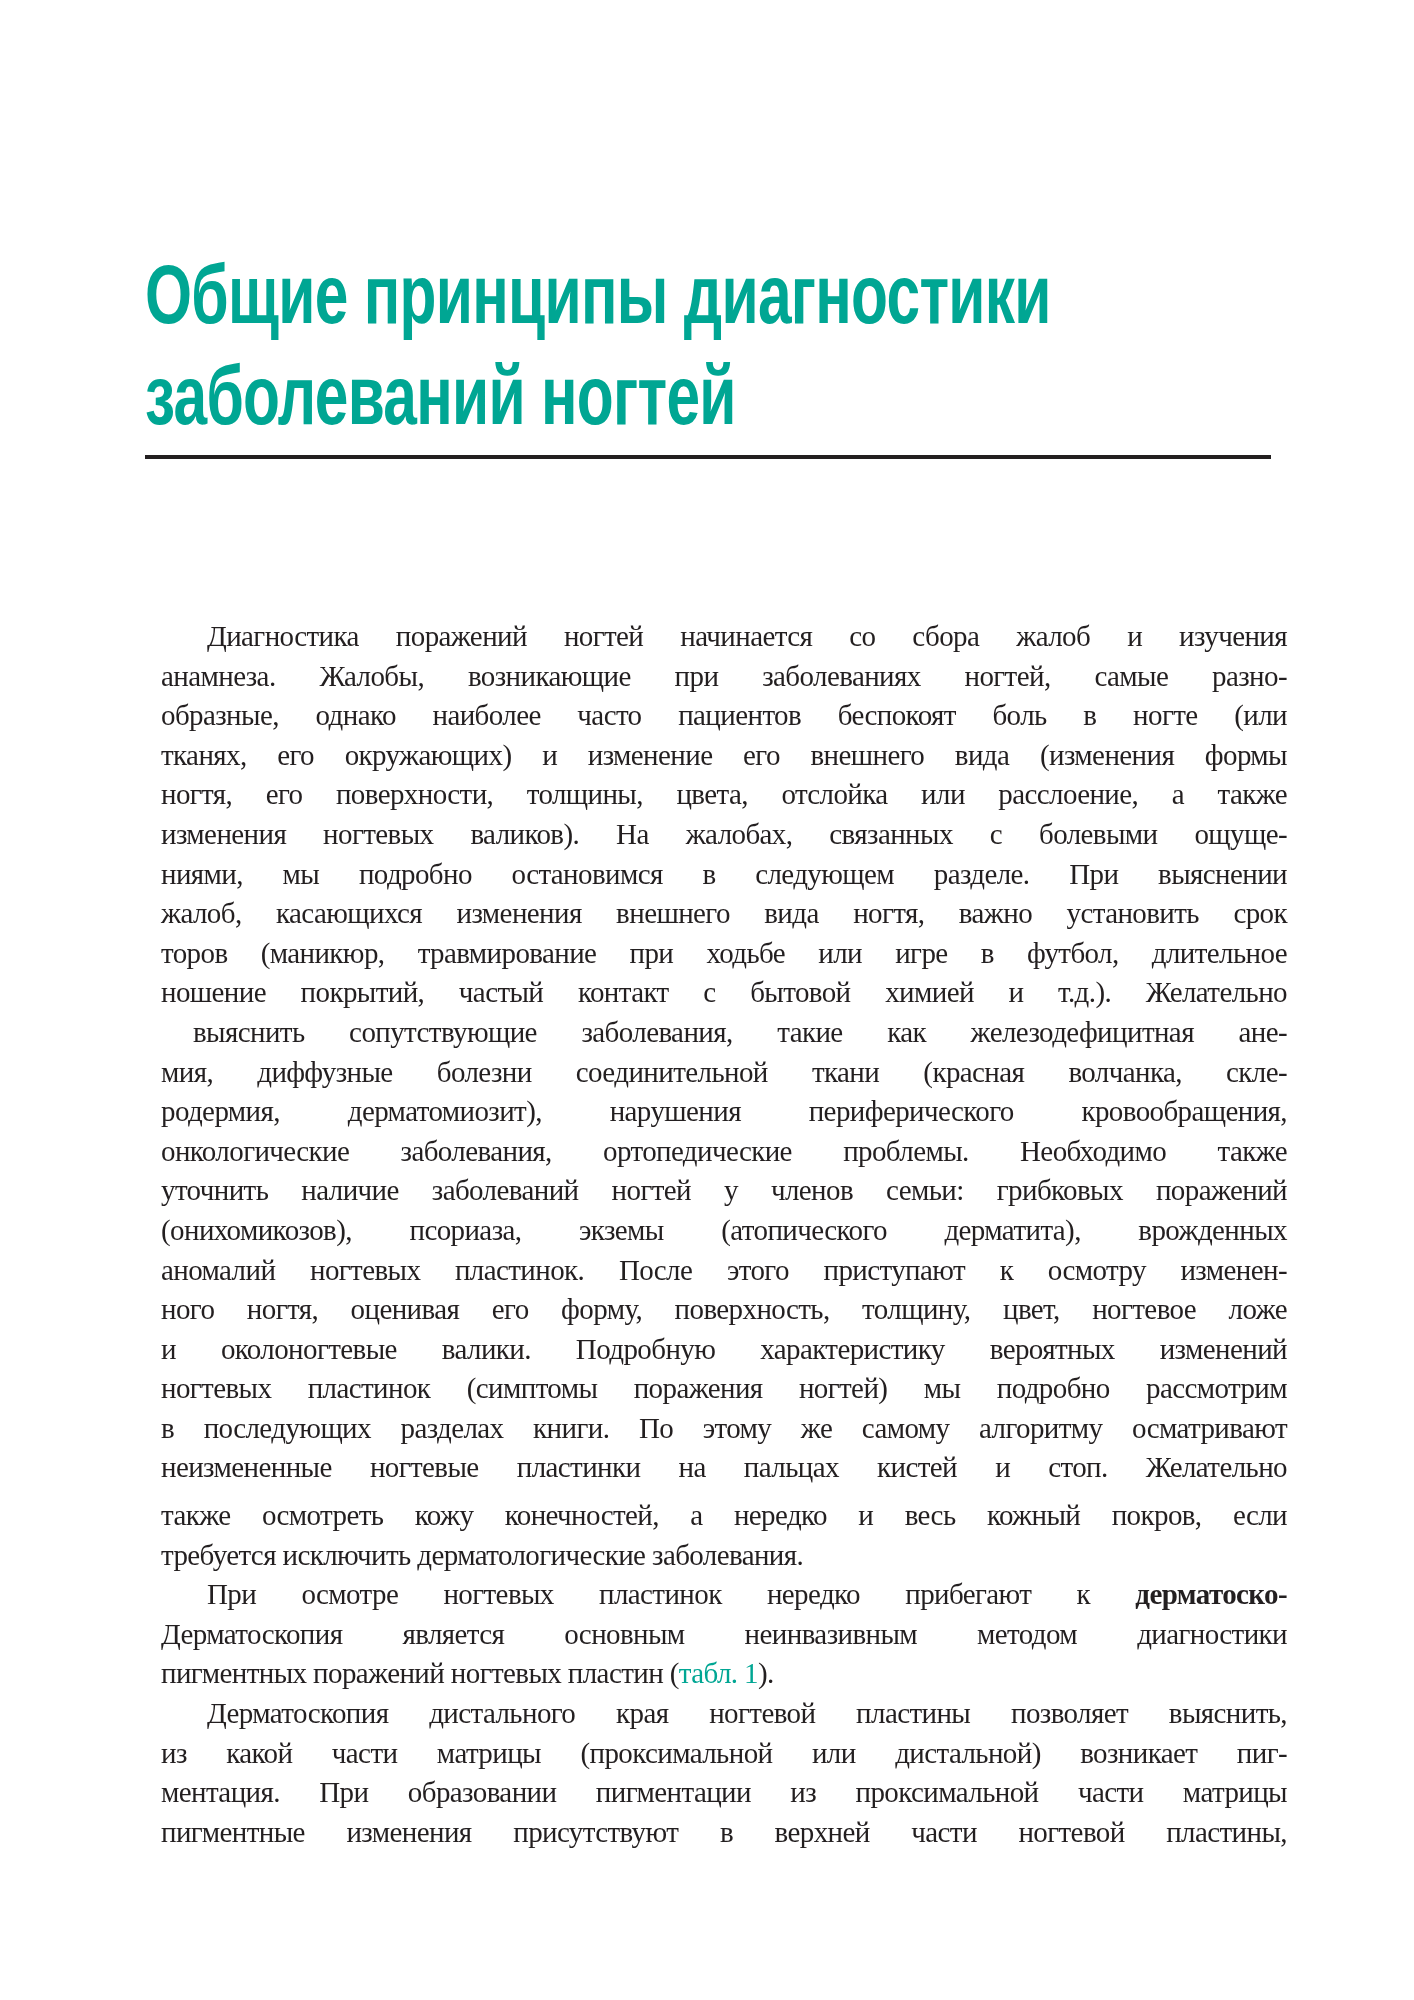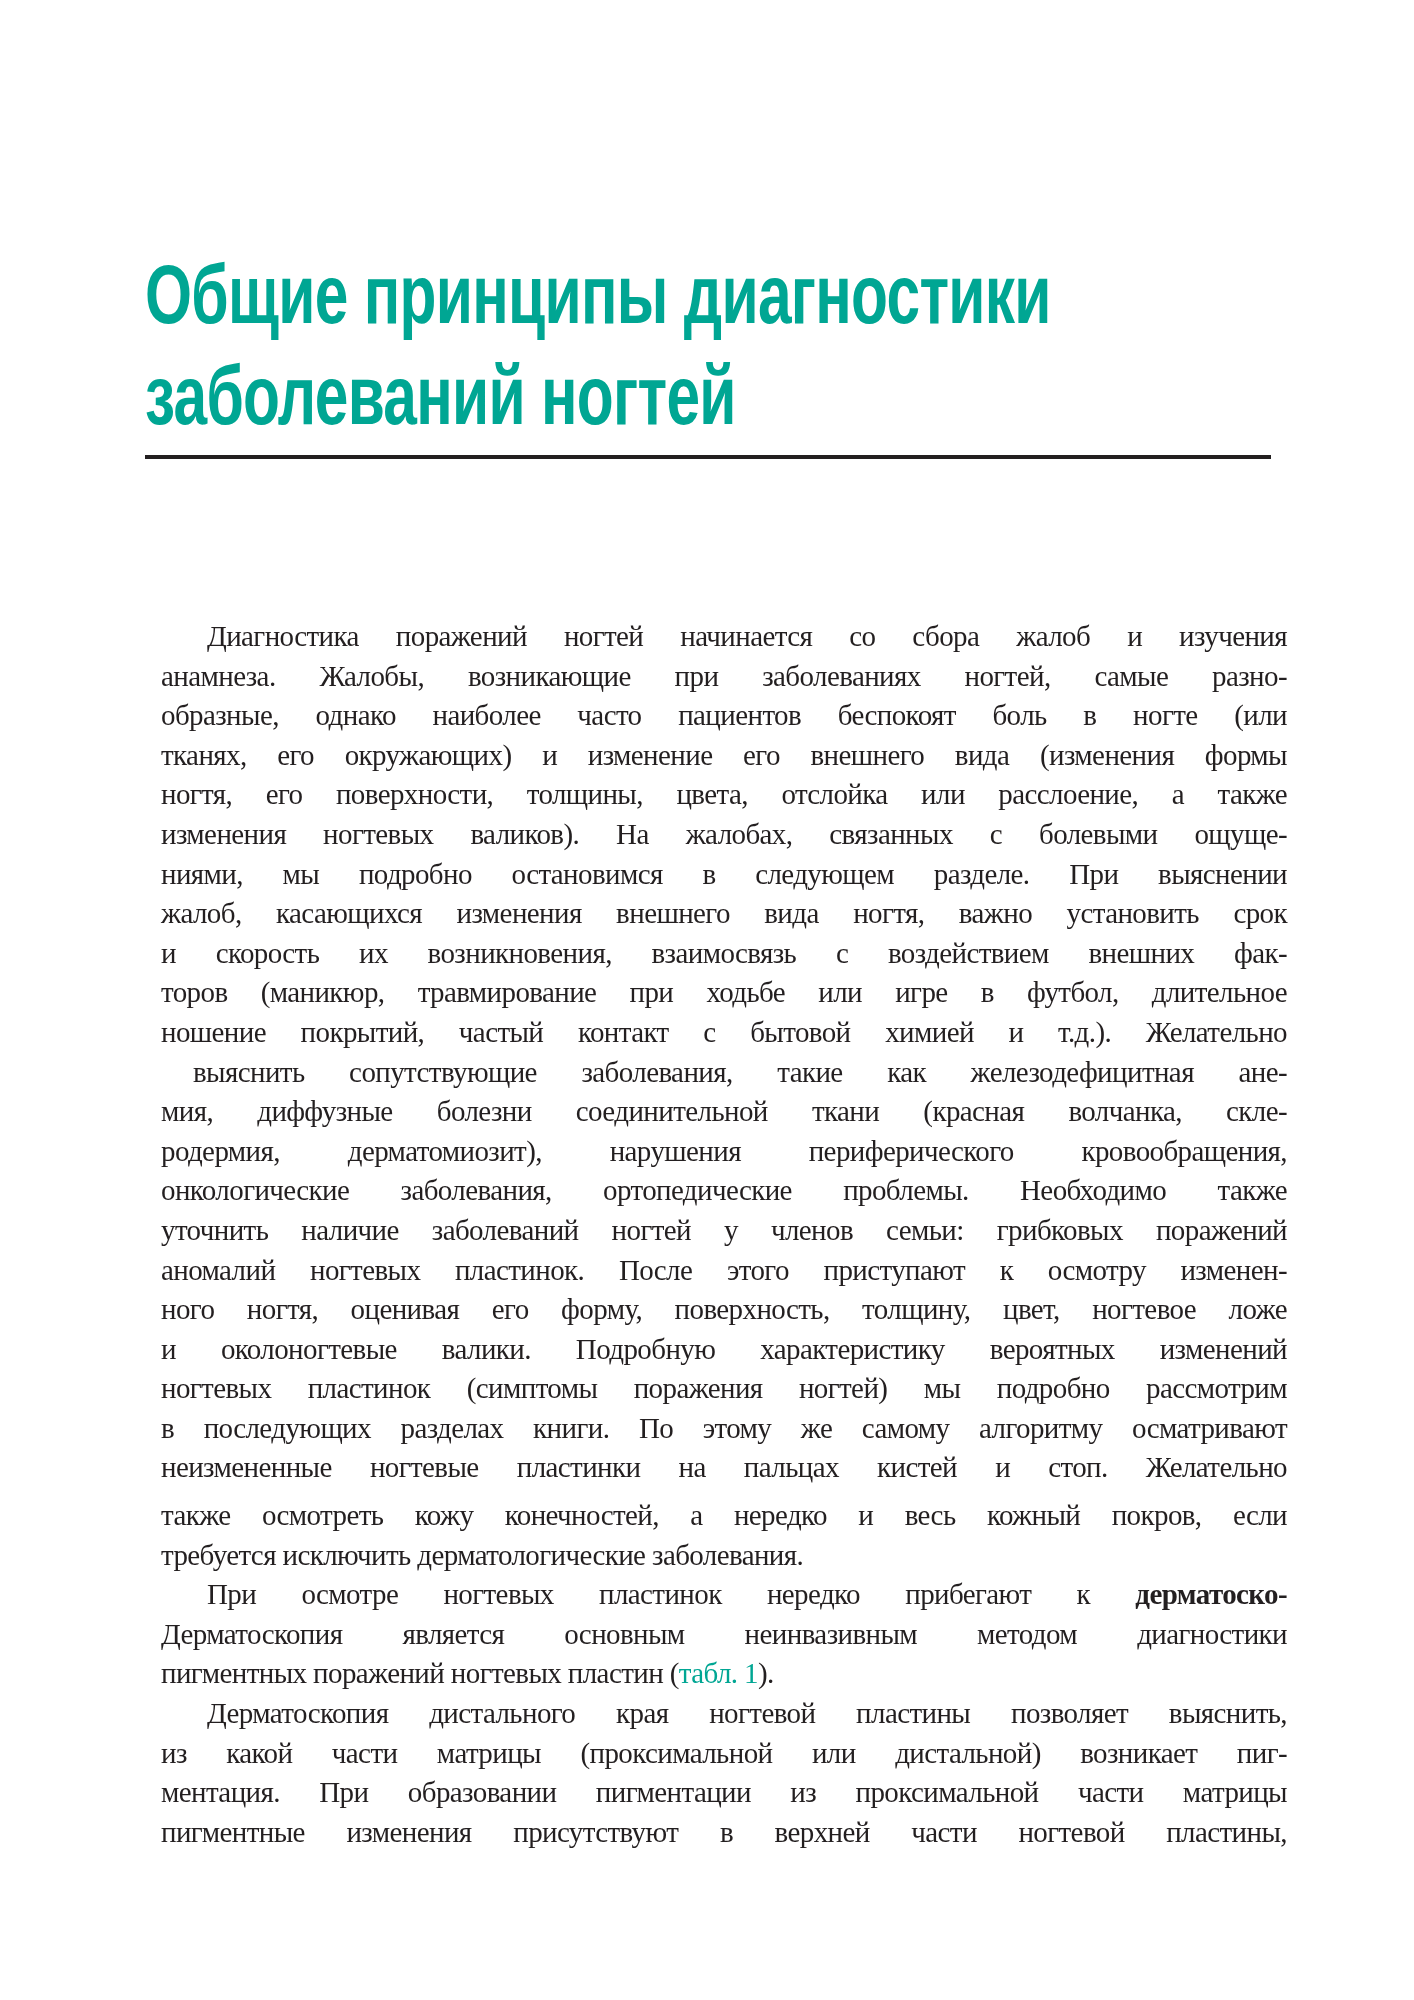--- a/index.html
+++ b/index.html
@@ -92,28 +92,28 @@
 
     <div>
       <span class="line indent" style="word-spacing: 0px;"><span style="display: inline;">Диагностика поражений ногтей начинается со сбора жалоб и изучения</span></span>
       <span class="line" style="word-spacing: 0px;"><span style="display: inline;">анамнеза. Жалобы, возникающие при заболеваниях ногтей, самые разно-</span></span>
       <span class="line" style="word-spacing: 0px;"><span style="display: inline;">образные, однако наиболее часто пациентов беспокоят боль в ногте (или</span></span>
       <span class="line" style="word-spacing: 0px;"><span style="display: inline;">тканях, его окружающих) и изменение его внешнего вида (изменения формы</span></span>
       <span class="line" style="word-spacing: 0px;"><span style="display: inline;">ногтя, его поверхности, толщины, цвета, отслойка или расслоение, а также</span></span>
       <span class="line" style="word-spacing: 0px;"><span style="display: inline;">изменения ногтевых валиков). На жалобах, связанных с болевыми ощуще-</span></span>
       <span class="line" style="word-spacing: 0px;"><span style="display: inline;">ниями, мы подробно остановимся в следующем разделе. При выяснении</span></span>
       <span class="line" style="word-spacing: 0px;"><span style="display: inline;">жалоб, касающихся изменения внешнего вида ногтя, важно установить срок</span></span>
-      <span class="line" style="word-spacing: 0px;"><span style="display: inline;">и скорость их возникновения, взаимосвязь с воздействием внешних фак-</span></span>
       <span class="line" style="word-spacing: 0px;"><span style="display: inline;">торов (маникюр, травмирование при ходьбе или игре в футбол, длительное</span></span>
       <span class="line" style="word-spacing: 0px;"><span style="display: inline;">ношение покрытий, частый контакт с бытовой химией и т.д.). Желательно</span></span>
       <span class="line" style="word-spacing: 0px;"><span style="display: inline; margin-left: 32px;">выяснить сопутствующие заболевания, такие как железодефицитная ане-</span></span>
       <span class="line" style="word-spacing: 0px;"><span style="display: inline;">мия, диффузные болезни соединительной ткани (красная волчанка, скле-</span></span>
       <span class="line" style="word-spacing: 0px;"><span style="display: inline;">родермия, дерматомиозит), нарушения периферического кровообращения,</span></span>
       <span class="line" style="word-spacing: 0px;"><span style="display: inline;">онкологические заболевания, ортопедические проблемы. Необходимо также</span></span>
       <span class="line" style="word-spacing: 0px;"><span style="display: inline;">уточнить наличие заболеваний ногтей у членов семьи: грибковых поражений</span></span>
+      <span class="line" style="word-spacing: 0px;"><span style="display: inline;">(онихомикозов), псориаза, экземы (атопического дерматита), врожденных</span></span>
       <span class="line" style="word-spacing: 0px;"><span style="display: inline;">аномалий ногтевых пластинок. После этого приступают к осмотру изменен-</span></span>
       <span class="line" style="word-spacing: 0px;"><span style="display: inline;">ного ногтя, оценивая его форму, поверхность, толщину, цвет, ногтевое ложе</span></span>
       <span class="line" style="word-spacing: 0px;"><span style="display: inline;">и околоногтевые валики. Подробную характеристику вероятных изменений</span></span>
       <span class="line" style="word-spacing: 0px;"><span style="display: inline;">ногтевых пластинок (симптомы поражения ногтей) мы подробно рассмотрим</span></span>
       <span class="line" style="word-spacing: 0px;"><span style="display: inline;">в последующих разделах книги. По этому же самому алгоритму осматривают</span></span>
       <span class="line" style="word-spacing: 0px;"><span style="display: inline;">неизмененные ногтевые пластинки на пальцах кистей и стоп. Желательно</span></span>
       <span class="line" style="word-spacing: 0px; margin-top: 8px;"><span style="display: inline;">также осмотреть кожу конечностей, а нередко и весь кожный покров, если</span></span>
       <span class="line last">требуется исключить дерматологические заболевания.</span>
     </div>
 

